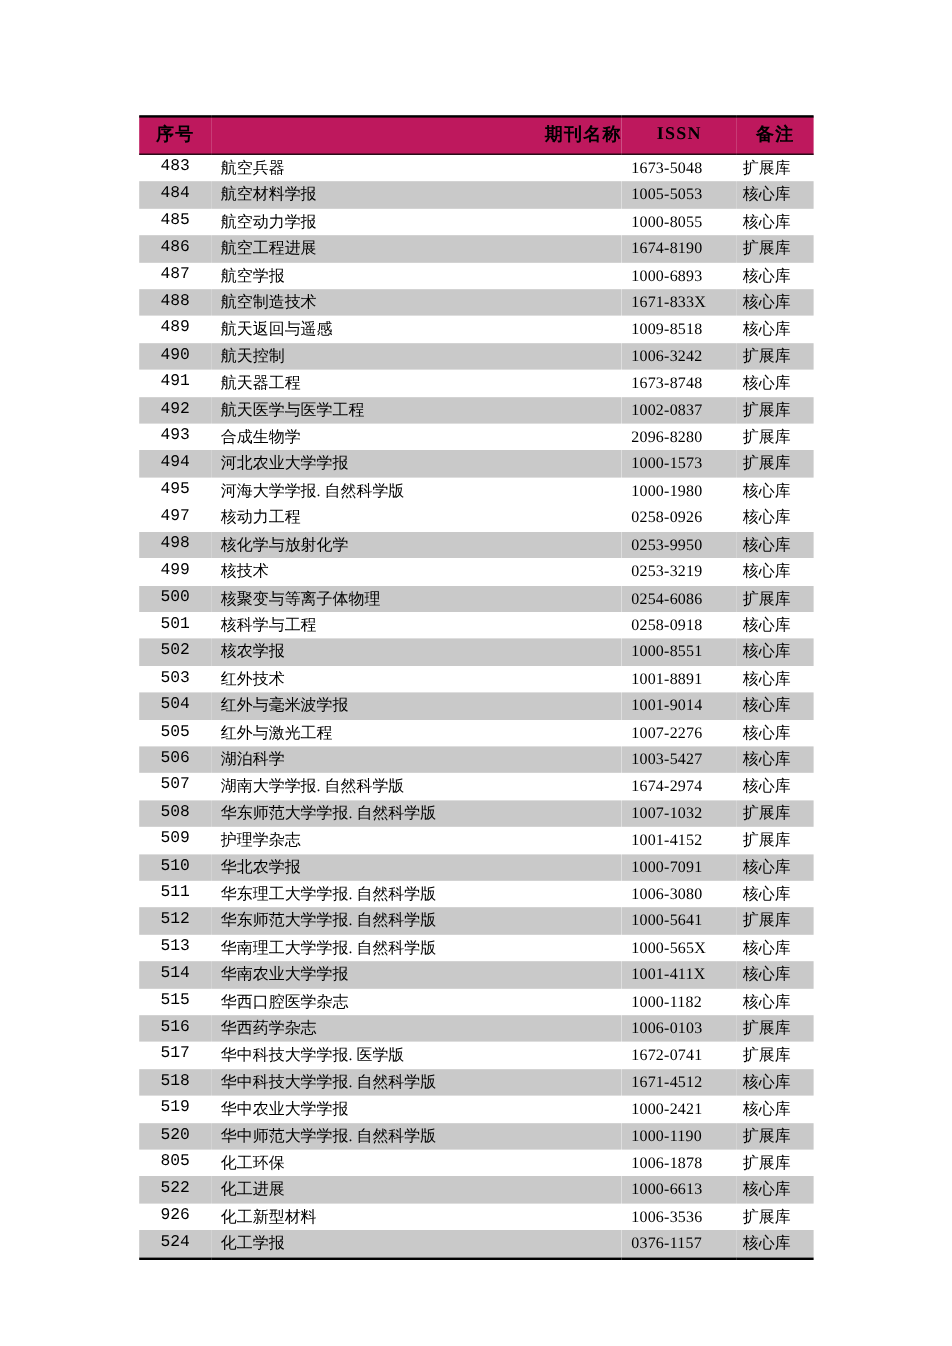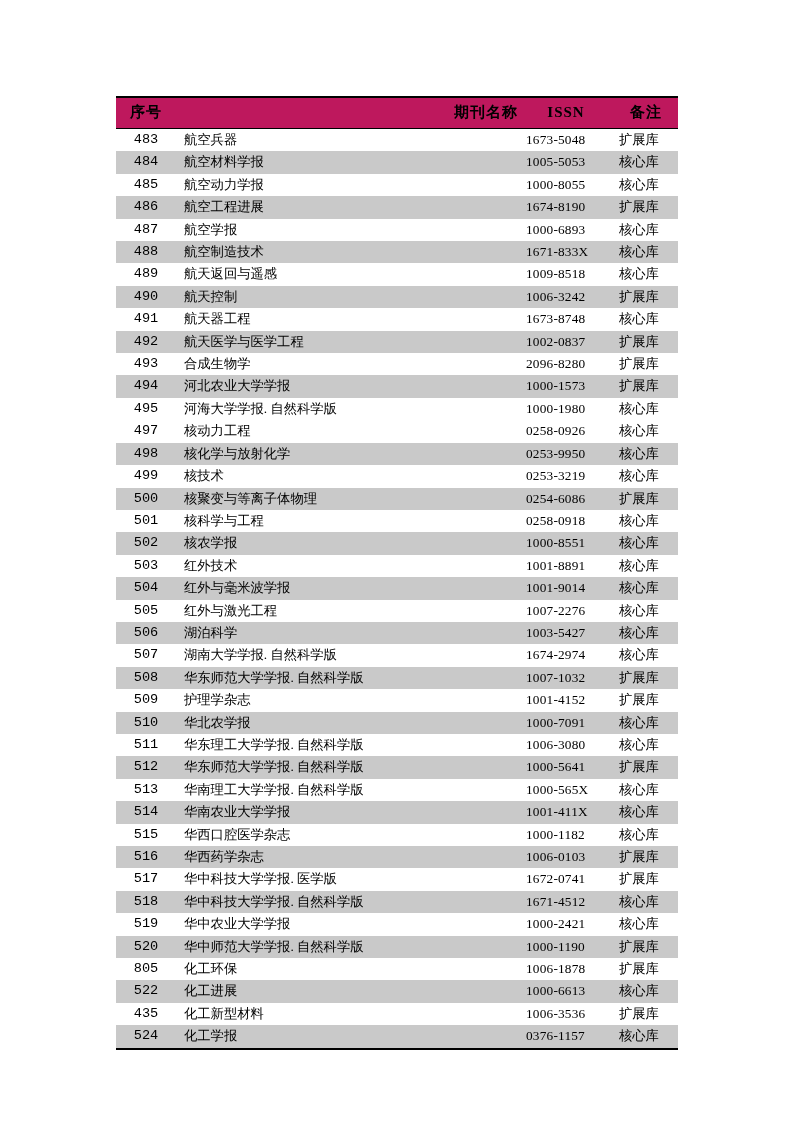--- a/index.html
+++ b/index.html
@@ -339,21 +339,21 @@
             <td class="t-issn">1006-1878</td>
             <td class="t-note">扩展库</td>
           </tr>
           <tr class="shaded">
             <td class="t-no">522</td>
             <td class="t-name">化工进展</td>
             <td class="t-issn">1000-6613</td>
             <td class="t-note">核心库</td>
           </tr>
           <tr class="plain">
-            <td class="t-no">435</td>
+            <td class="t-no">926</td>
             <td class="t-name">化工新型材料</td>
             <td class="t-issn">1006-3536</td>
             <td class="t-note">扩展库</td>
           </tr>
           <tr class="shaded last">
             <td class="t-no">524</td>
             <td class="t-name">化工学报</td>
             <td class="t-issn">0376-1157</td>
             <td class="t-note">核心库</td>
           </tr>

